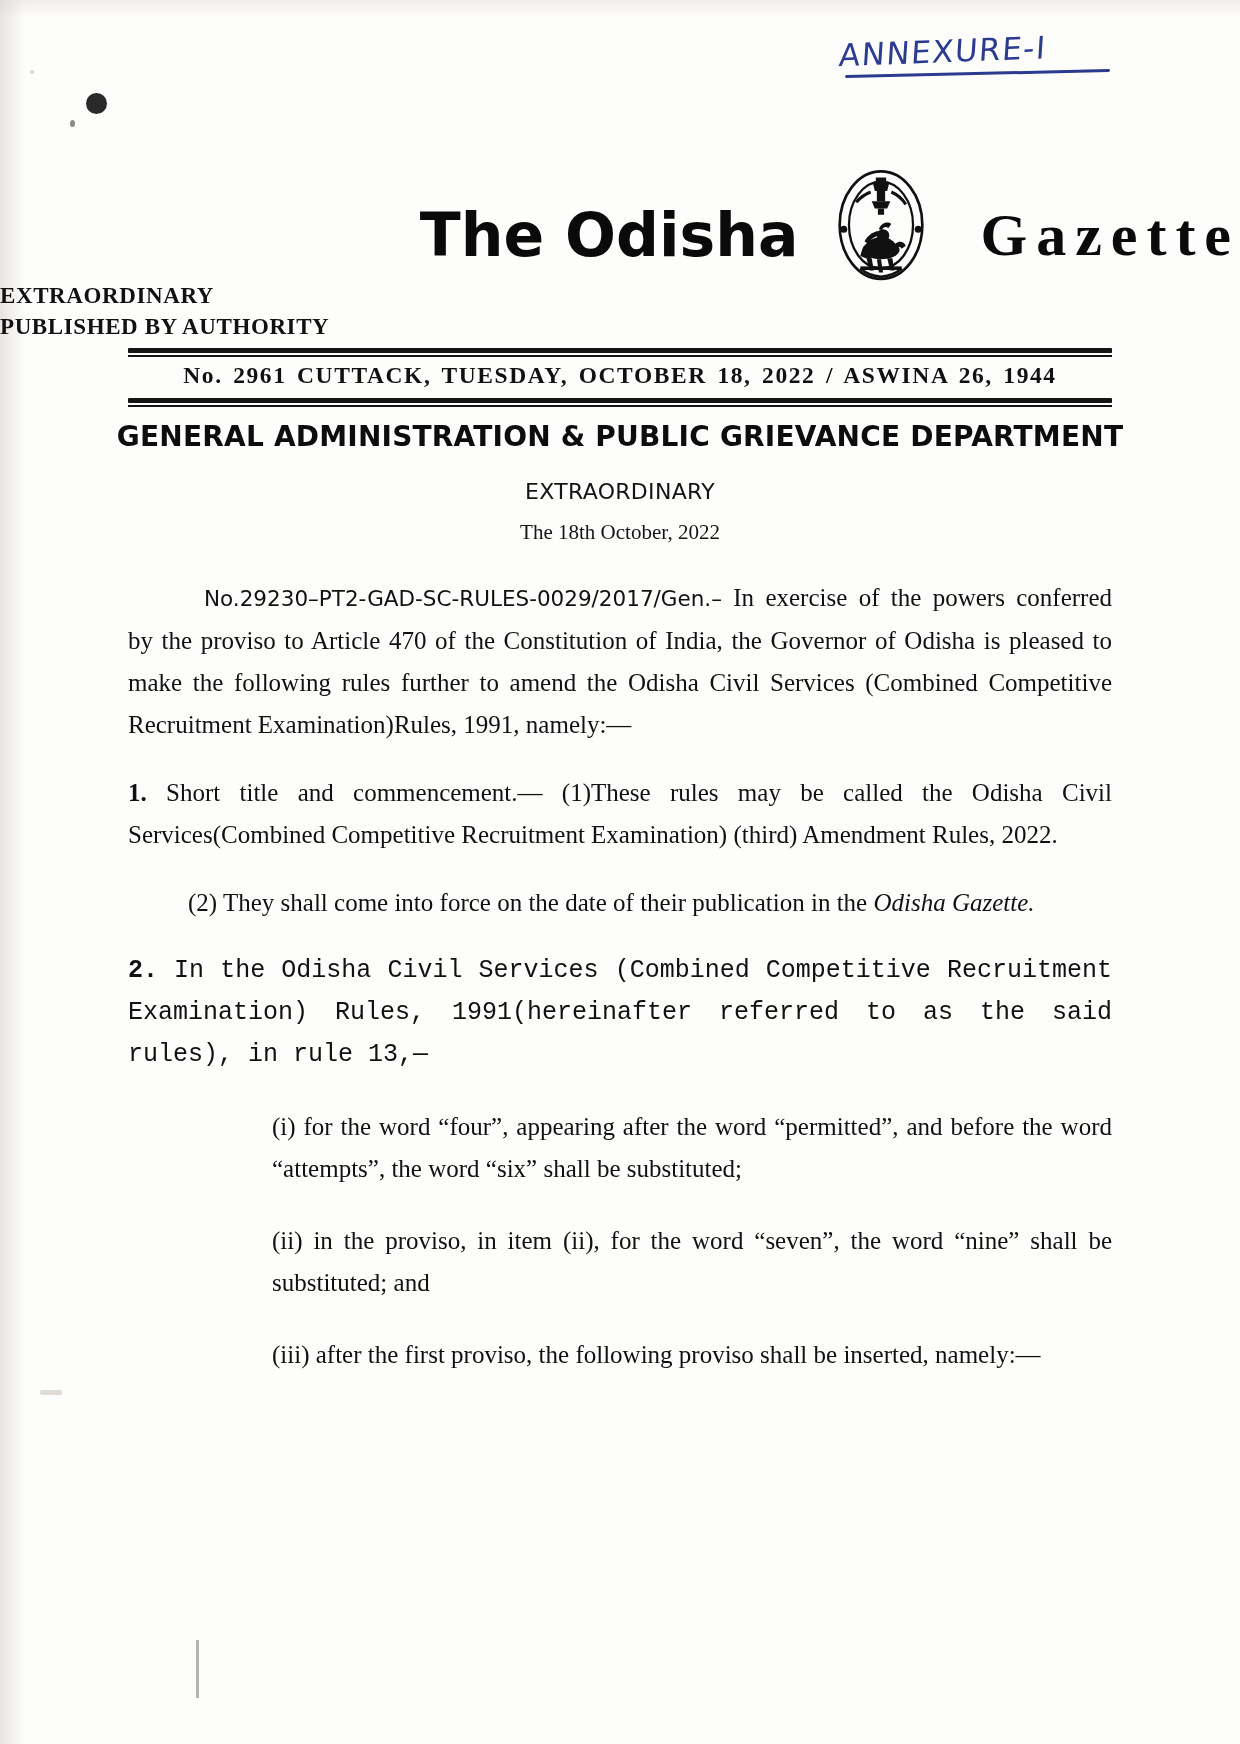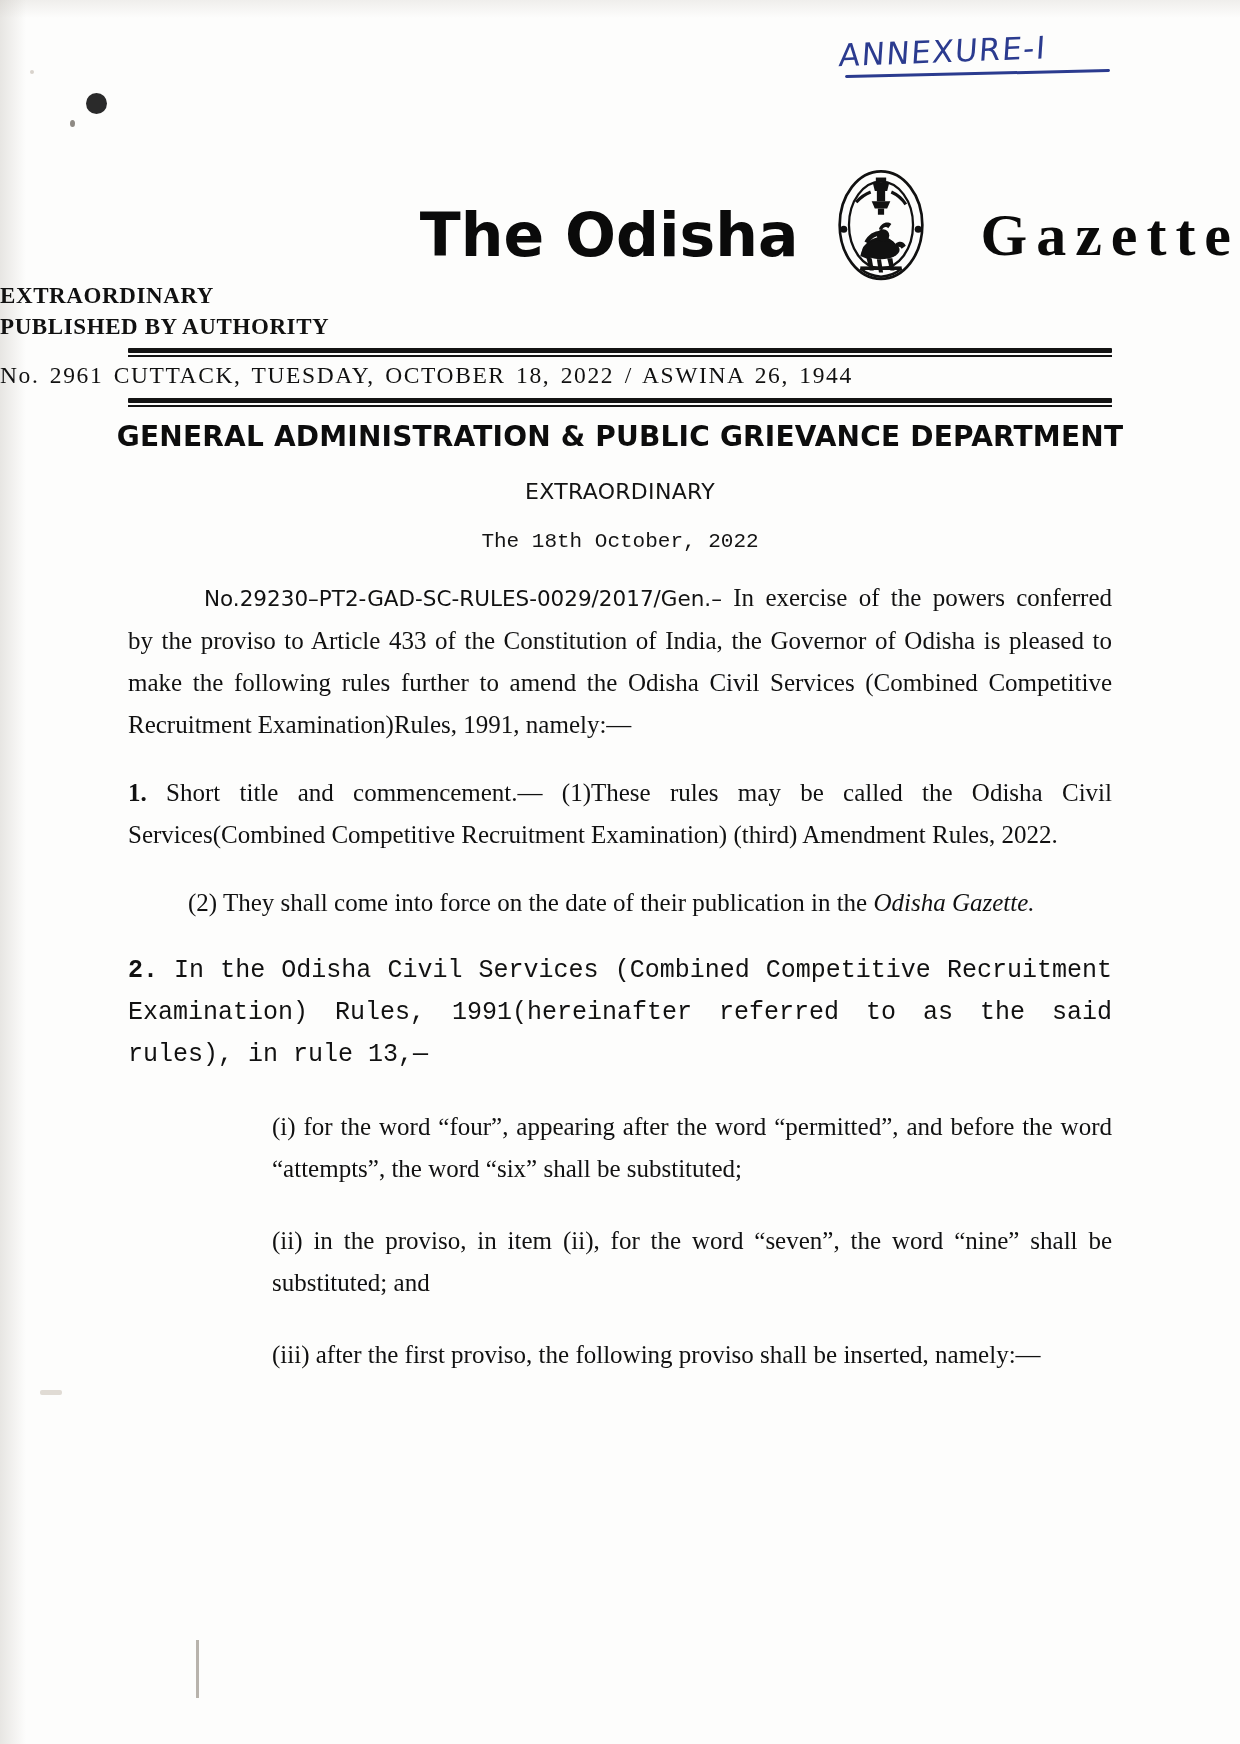--- a/index.html
+++ b/index.html
@@ -141,23 +141,23 @@
     background: #141414;
     margin-top: 2px;
   }
   .rule-top { top: 348px; }
   .rule-bottom { top: 398px; }
 
   .issue-line {
     position: absolute;
     top: 362px;
     left: 0; right: 0;
-    text-align: left;
-    font-family: "Liberation Serif", serif;
-    font-weight: normal;
+    text-align: center;
+    font-family: "Liberation Serif", serif;
+    font-weight: bold;
     font-size: 23.5px;
     letter-spacing: 1.6px;
     word-spacing: 3px;
     color: #111;
   }
 
   
   .dept-block {
     position: absolute;
     top: 420px;
@@ -172,23 +172,23 @@
     color: #0d0d0d;
   }
   .notif-word {
     font-family: "DejaVu Sans", sans-serif;
     font-size: 22px;
     margin-top: 26px;
     letter-spacing: 0.3px;
     color: #141414;
   }
   .notif-date {
-    font-family: Liberation Mono, monospace;
+    font-family: Liberation Serif, serif;
     font-size: 21px;
-    margin-top: 26px;
+    margin-top: 16px;
     color: #141414;
   }
 
   
   .body-area {
     position: absolute;
     top: 552px;
     left: 128px;
     width: 984px;
   }
@@ -290,21 +290,21 @@
 
   <div class="dept-block">
     <div class="dept-title">GENERAL ADMINISTRATION &amp; PUBLIC GRIEVANCE DEPARTMENT</div>
     <div class="notif-word">EXTRAORDINARY</div>
     <div class="notif-date">The 18th October, 2022</div>
   </div>
 
   <div class="body-area">
 
     <p class="para indent-first">
-      <span class="filenum">No.29230–PT2-GAD-SC-RULES-0029/2017/Gen.–</span><span> In exercise of the powers conferred by the proviso to Article 433 of the Constitution of India, the Governor of Odisha is pleased to make the following rules further to amend the Odisha Civil Services (Combined Competitive Recruitment Examination)Rules, 1991, namely:—</span>
+      <span class="filenum">No.29230–PT2-GAD-SC-RULES-0029/2017/Gen.–</span><span> In exercise of the powers conferred by the proviso to Article 470 of the Constitution of India, the Governor of Odisha is pleased to make the following rules further to amend the Odisha Civil Services (Combined Competitive Recruitment Examination)Rules, 1991, namely:—</span>
     </p>
 
     <p class="para">
       <span class="bold">1.</span><span> Short title and commencement.—</span><span> (1)These rules may be called the Odisha Civil Services(Combined Competitive Recruitment Examination) (third) Amendment Rules, 2022.</span>
     </p>
 
     <p class="para indent-small">
       <span>(2) They shall come into force on the date of their publication in the </span><span class="ital">Odisha Gazette.</span>
     </p>
 

